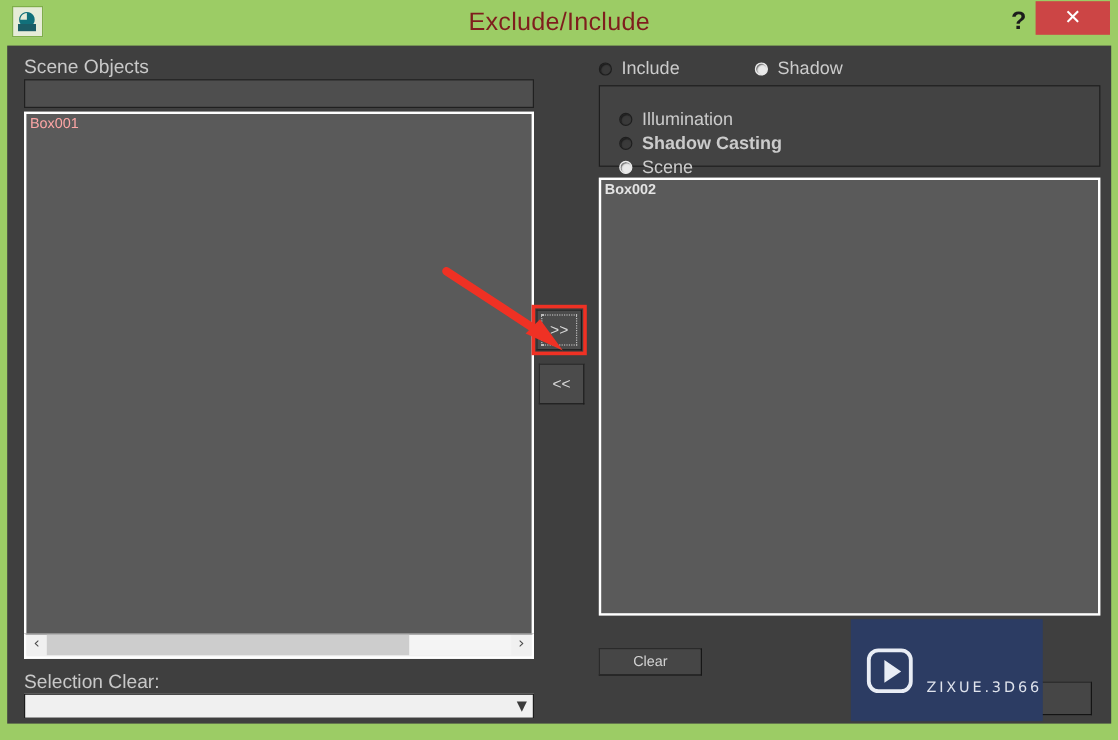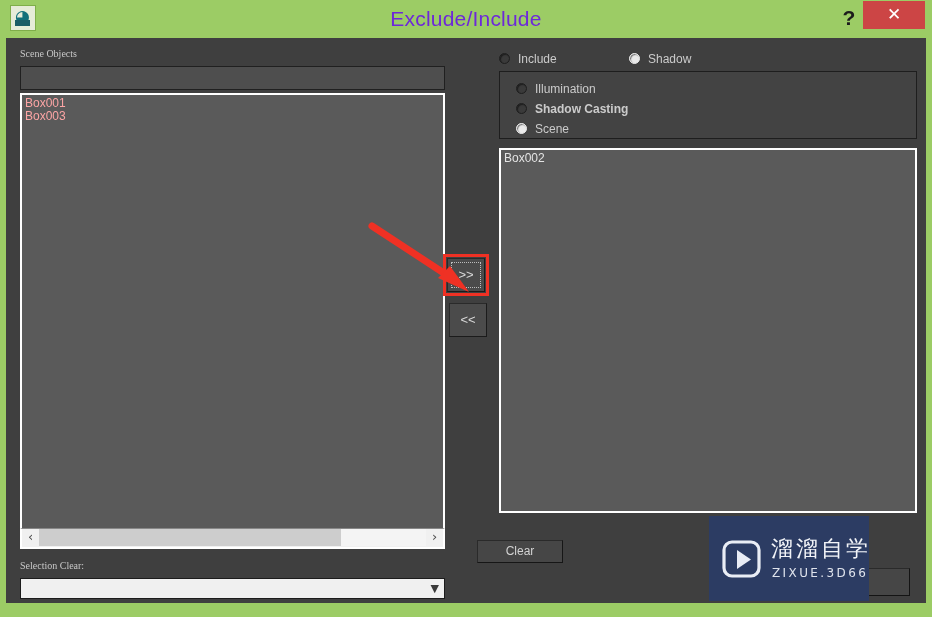--- a/index.html
+++ b/index.html
@@ -55,21 +55,21 @@
     width: 15px; height: 6px;
     background: #1b5d66;
   }
   .title-text {
     position: absolute;
     left: 0; top: 0;
     width: 932px;
     text-align: center;
     line-height: 38px;
     font-size: 21px;
-    color: #6d28d9;
+    color: #7f1d1d;
     font-family: "Liberation Sans", sans-serif;
     letter-spacing: 0.2px;
   }
   .help-btn {
     position: absolute;
     right: 70px; top: 4px;
     width: 26px; height: 28px;
     line-height: 28px;
     text-align: center;
     font-size: 21px;
@@ -95,22 +95,22 @@
     left: 6px; top: 38px;
     width: 920px;
     height: 565px;
     background: #3f3f3f;
     box-sizing: border-box;
   }
 
   
   .lbl {
     color: #c8c8c8;
-    font-size: 10px;
-    font-family: Liberation Serif, serif;
+    font-size: 16px;
+    font-family: Liberation Sans, sans-serif;
   }
 
   
   .scene-label {
     position: absolute;
     left: 14px; top: 10px;
   }
   .search-box {
     position: absolute;
     left: 14px; top: 28px;
@@ -271,61 +271,62 @@
     box-sizing: border-box;
   }
   .radio.on { background: #eaeaea; border-color: #eaeaea; }
   .radio-item {
     position: absolute;
     cursor: pointer;
   }
   .radio-item .txt {
     margin-left: 8px;
     color: #cbcbcb;
-    font-size: 12px;
+    font-size: 15px;
     font-family: "Liberation Sans", sans-serif;
   }
   #rad-include { left: 13px; top: 3px; }
   #rad-exclude { left: 143px; top: 3px; }
 
   .mode-group {
     position: absolute;
     left: 493px; top: 33px;
     width: 418px; height: 68px;
     border: 1px solid #1e1e1e;
     background: #434343;
     box-sizing: border-box;
   }
-  .mode-group .radio-item { left: 16px; }
+  .mode-group .radio-item { left: 16px; margin-top: 12px; }
   #rad-illum { top: 7px; }
   #rad-shadow { top: 27px; font-weight: bold; }
   #rad-both { top: 47px; }
 
   .excl-list {
     position: absolute;
     left: 493px; top: 110px;
     width: 418px; height: 365px;
     background: #5a5a5a;
     border: 2px solid #ffffff;
     box-sizing: border-box;
     overflow: hidden;
+    font-weight: bold;
   }
   .excl-list .item {
     color: #e4e4e4;
     font-size: 12px;
     padding: 0 3px;
     line-height: 13px;
     margin-top: 2px;
     white-space: nowrap;
     font-family: "Liberation Sans", sans-serif;
   }
 
   .clear-btn {
     position: absolute;
-    left: 471px; top: 502px;
+    left: 493px; top: 502px;
     width: 86px; height: 23px;
     background: #464646;
     border: 1px solid #2a2a2a;
     border-right-color: #161616;
     border-bottom-color: #161616;
     color: #d2d2d2;
     font-size: 12px;
     text-align: center;
     line-height: 21px;
     box-sizing: border-box;
@@ -401,21 +402,20 @@
   </div>
 
   <div class="dialog">
 
     <div class="lbl scene-label">Scene Objects</div>
 
     <input class="search-box" type="text" placeholder="" style="">
 
     <div class="scene-list">
       <div class="item">Box001</div>
-      <div class="item">Box003</div>
     </div>
 
     <div class="hscroll">
       <div class="arrow left">‹</div>
       <div class="track">
         <div class="thumb"></div>
       </div>
       <div class="arrow right">›</div>
     </div>
 
@@ -477,17 +477,16 @@
 
     <div class="ok-btn"></div>
 
   </div>
 
   <div class="watermark">
     <svg class="wm-logo" viewBox="0 0 42 42">
       <path d="M30 4 L11 4 A8 8 0 0 0 3 12 L3 30 A8 8 0 0 0 11 38 L30 38 A8 8 0 0 0 38 30 L38 12 A8 8 0 0 0 30 4 Z" fill="none" stroke="#e9edf5" stroke-width="3.2" stroke-linecap="round"></path>
       <path d="M16 12 L16 31 L30 21.5 Z" fill="#e9edf5"></path>
     </svg>
-    <div class="wm-cn">溜溜自学</div>
     <div class="wm-en">ZIXUE.3D66.COM</div>
   </div>
 
 </div>
 
 </body></html>

